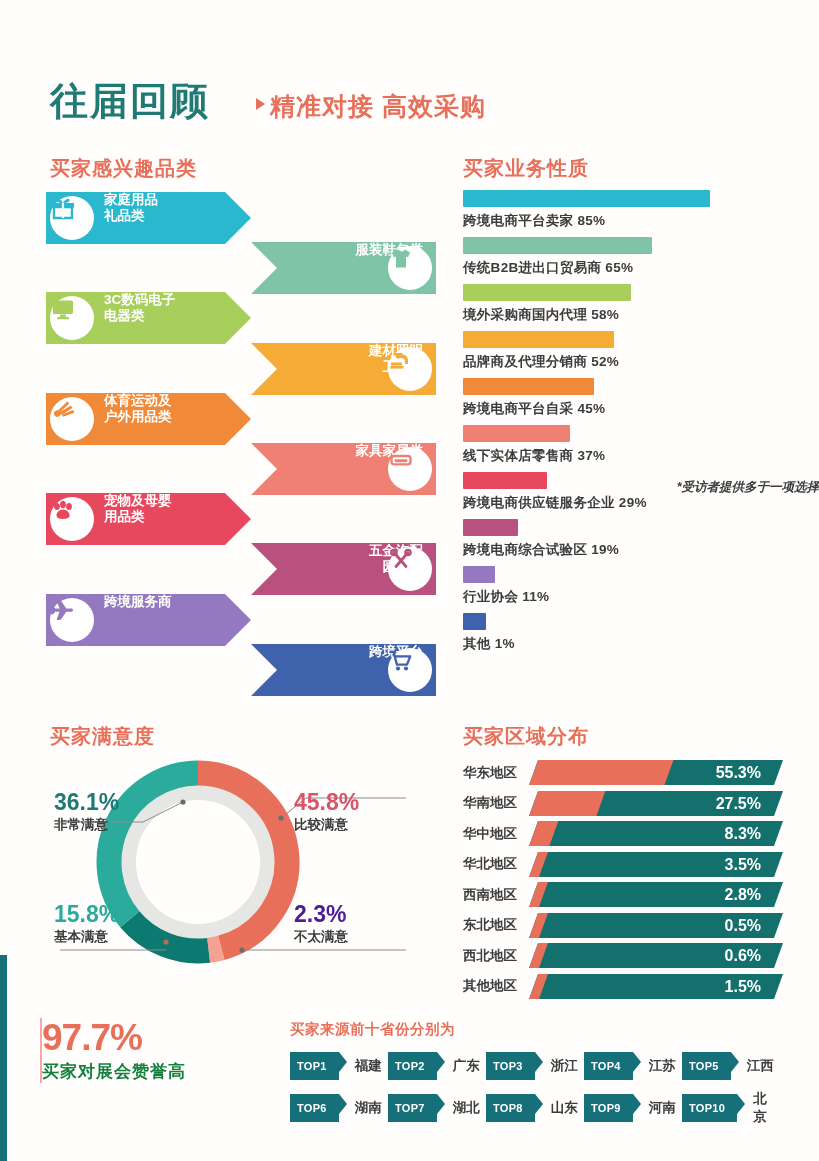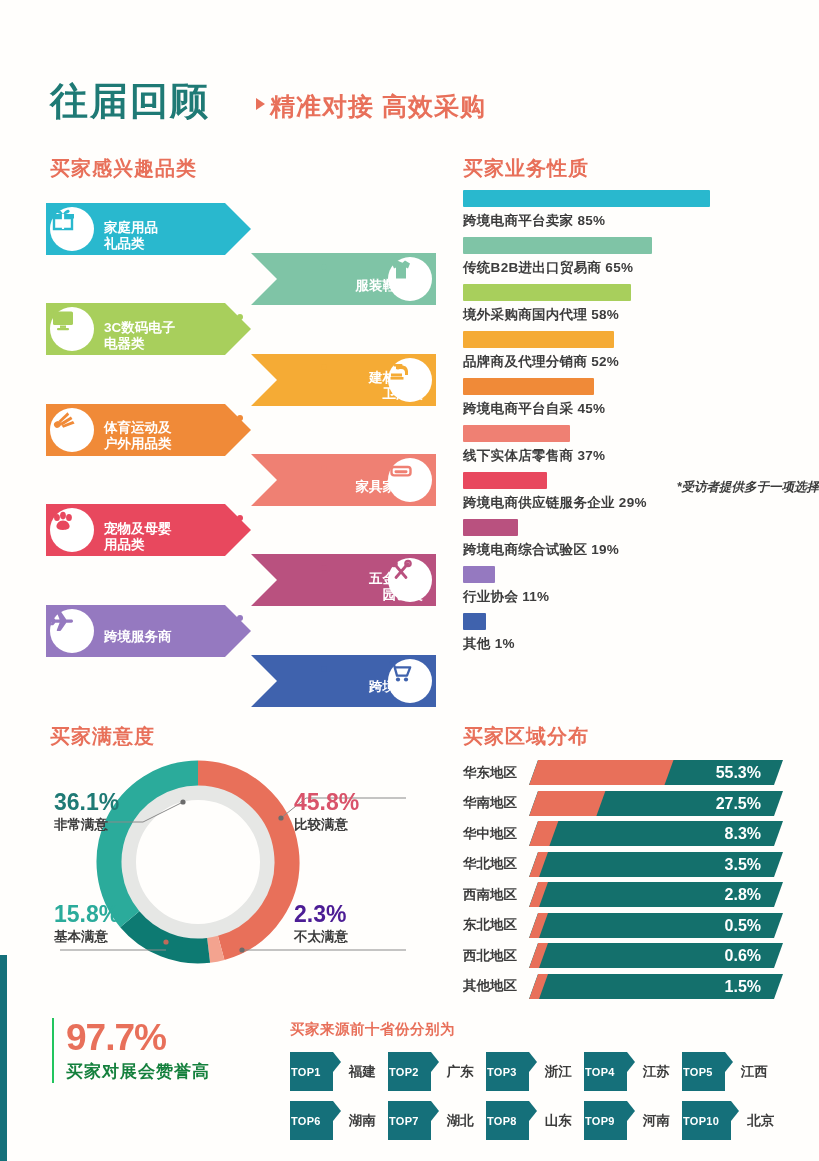--- a/index.html
+++ b/index.html
@@ -16,21 +16,21 @@
   .sub-title{position:absolute;left:270px;top:90px;font-size:25px;font-weight:bold;color:#e8705a;letter-spacing:1px;}
 
   .sec-title{position:absolute;font-size:20px;font-weight:bold;color:#e8705a;letter-spacing:1px;}
   #t-cat{left:50px;top:155px;}
   #t-biz{left:463px;top:155px;}
   #t-sat{left:50px;top:723px;}
   #t-reg{left:463px;top:723px;}
 
   
   .cat-wrap{position:absolute;left:46px;top:192px;width:390px;height:505px;}
-  .chev{position:absolute;height:65px;display:flex;align-items:center;margin-top:11px;}
+  .chev{position:absolute;height:65px;display:flex;}
   .chev svg{position:absolute;left:0;top:0;}
   .chev .lbl{position:relative;color:#ffffff;font-size:13.5px;font-weight:bold;line-height:16px;z-index:3;white-space:pre-line;}
   .chev .ic{position:absolute;z-index:4;width:44px;height:44px;border-radius:50%;background:#fff;display:flex;align-items:center;justify-content:center;}
   .chev.left .ic{left:4px;top:4px;}
   .chev.left .lbl{margin-left:58px;}
   .chev.right .ic{right:4px;top:4px;}
   .chev.right .lbl{margin-left:22px;text-align:right;width:150px;}
   .dot-line{position:absolute;height:2px;z-index:1;}
   .dot-line .dot{position:absolute;right:-3px;top:-2px;width:6px;height:6px;border-radius:50%;}
 
@@ -48,28 +48,28 @@
   .donut-sub{font-size:13.5px;color:#3c3c3c;font-weight:bold;margin-top:1px;}
 
   
   .reg{position:absolute;left:463px;top:760px;width:320px;}
   .reg-row{position:relative;height:25px;margin-bottom:5.5px;display:flex;align-items:center;}
   .reg-name{width:70px;font-size:13.5px;font-weight:bold;color:#3c3c3c;text-align:left;}
   .reg-bar{position:relative;flex:1;height:25px;}
   .reg-val{position:absolute;right:22px;top:0;height:25px;line-height:25px;font-size:16px;font-weight:bold;color:#fff;z-index:3;}
 
   
-  .stat{position:absolute;left:52px;top:1018px;padding-left:12px;border-left:2px solid #22c55e;}
+  .stat{position:absolute;left:40px;top:1018px;padding-left:0;border-left:2px solid #fca5a5;}
   .stat-num{font-size:37px;font-weight:bold;color:#e8705a;line-height:40px;letter-spacing:-1px;}
   .stat-lab{font-size:17px;font-weight:bold;color:#15803d;letter-spacing:1px;margin-top:2px;}
   .prov-title{position:absolute;left:290px;top:1020px;font-size:14.5px;font-weight:bold;color:#e8705a;letter-spacing:.5px;}
   .prov-grid{position:absolute;left:290px;top:1052px;width:490px;}
   .prov-row{display:flex;margin-bottom:10px;}
   .prov{display:flex;align-items:center;width:98px;}
-  .tag{position:relative;height:39px;background:#15707a;display:flex;align-items:center;padding-left:1px;padding-right:12px;}
+  .tag{position:relative;height:28px;background:#15707a;display:flex;align-items:center;padding-left:7px;padding-right:12px;}
   .tag span{color:#fff;font-size:11px;font-weight:bold;letter-spacing:.3px;}
   .tag:after{content:"";position:absolute;right:-8px;top:0;width:0;height:0;border-left:8px solid #15707a;border-top:10.5px solid transparent;border-bottom:10.5px solid transparent;}
   .prov-name{margin-left:16px;font-size:13.5px;font-weight:bold;color:#3c3c3c;}
 </style>
 </head>
 <body>
 
 <div class="edge-strip"></div>
 
 <div class="page-title">往届回顾</div>

